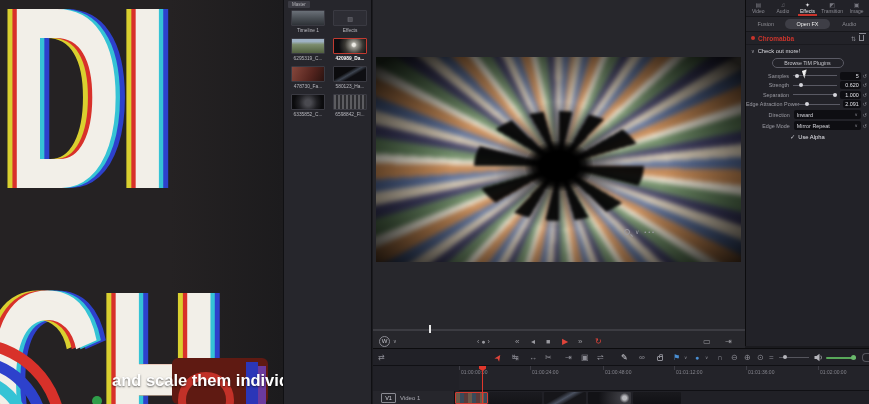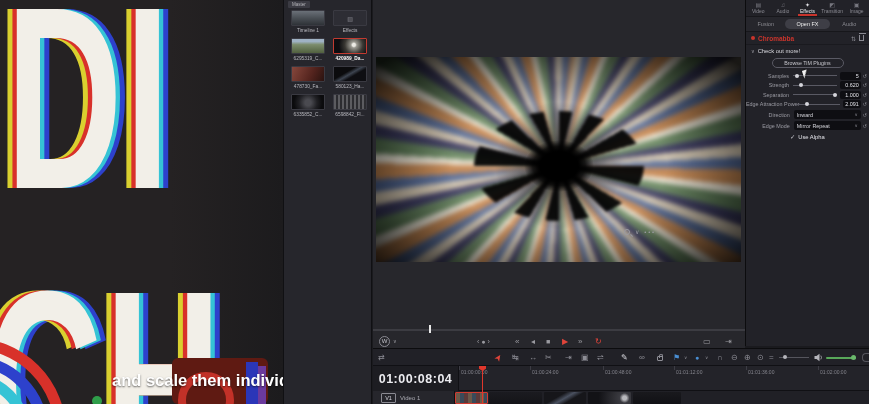--- a/index.html
+++ b/index.html
@@ -422,21 +422,20 @@
             <path d="M6.8 2.6 q1.4 1.9 0 3.8" stroke="#b5b5bb" stroke-width="0.8" fill="none"></path>
           </svg>
       </span>
       <span class="vol" style="position:absolute;left:453px;top:0;">
         <span class="ln"></span>
           <span class="kn"></span>
       </span>
       <span style="position:absolute;left:489px;top:4px;width:12px;height:9px;border:1px solid #55555d;border-radius:4px 0 0 4px;border-right:none;"></span>
     </div>
 
-    <div class="tcode">01:00:08:04</div>
 
     <div class="ruler">
       <span class="rtick" style="left:0px;"></span>
       <span class="rtick" style="left:71px;"></span>
       <span class="rtick" style="left:144px;"></span>
       <span class="rtick" style="left:215px;"></span>
       <span class="rtick" style="left:287px;"></span>
       <span class="rtick" style="left:359px;"></span>
       <span class="rlabel" style="left:2px;">01:00:00:00</span>
       <span class="rlabel" style="left:73px;">01:00:24:00</span>

